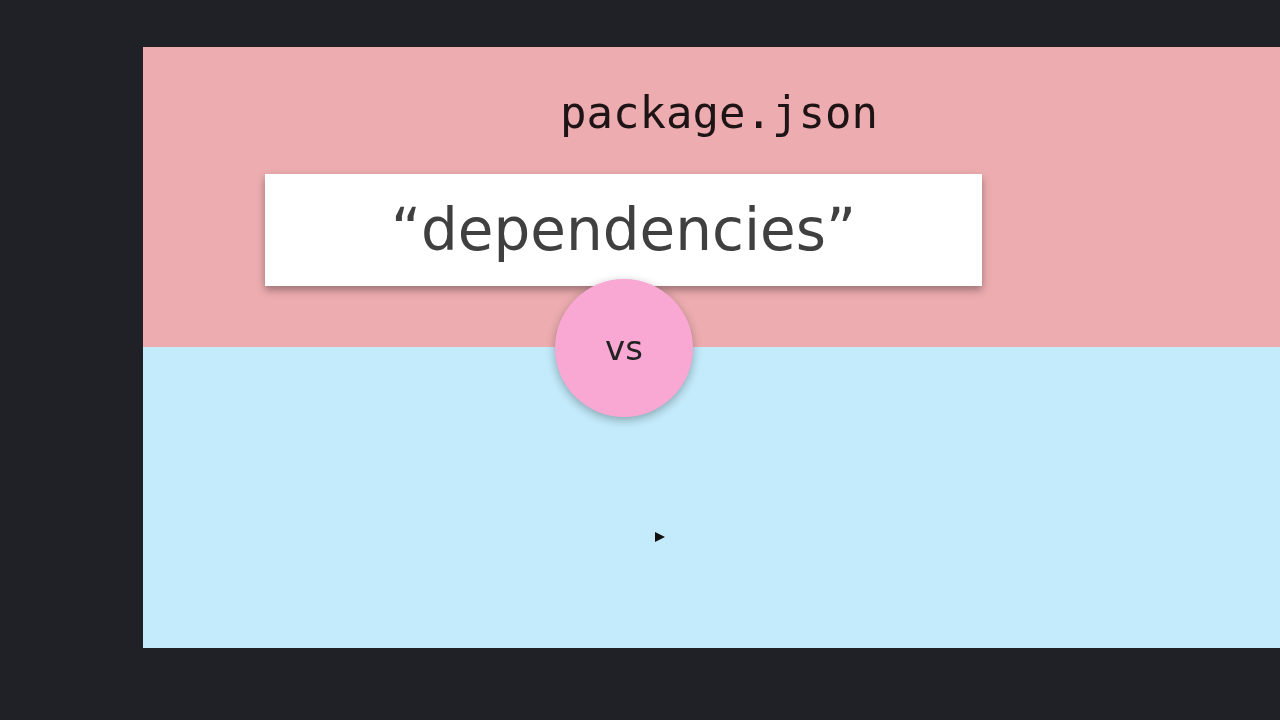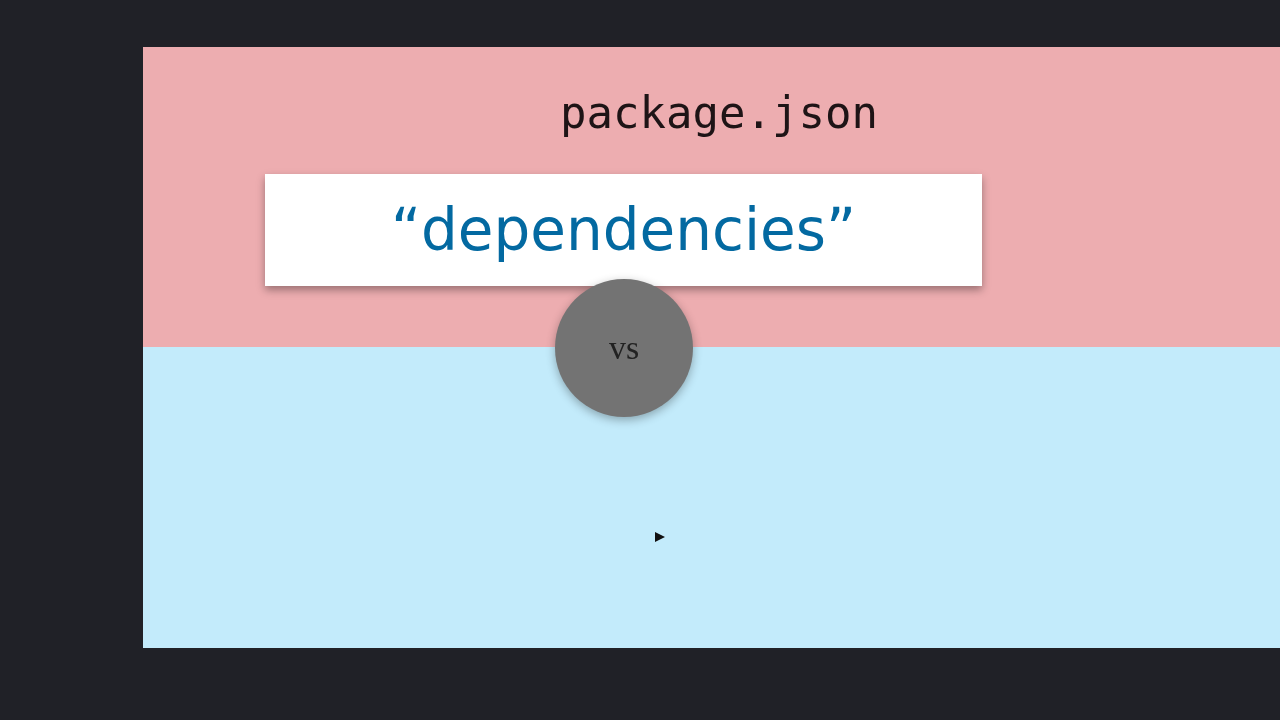--- a/index.html
+++ b/index.html
@@ -1,24 +1,24 @@
 <!DOCTYPE html>
 <html><head>
 <meta charset="utf-8">
 <style>
   html, body { margin:0; padding:0; }
   body { width:1280px; height:720px; background:#202127; position:relative; overflow:hidden; font-family:"DejaVu Sans", sans-serif; }
   .slide { position:absolute; left:143px; top:47px; width:1152px; height:601px; }
   .top { position:absolute; left:0; top:0; width:100%; height:300px; background:#edadb0; }
   .bottom { position:absolute; left:0; top:300px; width:100%; height:301px; background:#c3ebfb; }
   .title { position:absolute; left:0; top:40px; width:100%; text-align:center; font-family:"DejaVu Sans Mono", monospace; font-size:44px; color:#1e1416; letter-spacing:0px; }
-  .card { position:absolute; background:#fff; box-shadow:0 4px 8px rgba(0,0,0,0.35); display:flex; align-items:center; justify-content:center; font-family:"DejaVu Sans", sans-serif; font-size:58px; color:#0369a1; }
+  .card { position:absolute; background:#fff; box-shadow:0 4px 8px rgba(0,0,0,0.35); display:flex; align-items:center; justify-content:center; font-family:"DejaVu Sans", sans-serif; font-size:58px; color:#404040; }
   .card1 { left:122px; top:127px; width:717px; height:112px; }
   .card2 { left:122px; top:361px; width:717px; height:112px; }
-  .vs { position:absolute; left:412px; top:232px; width:138px; height:138px; border-radius:50%; background:#737373; box-shadow:0 3px 10px rgba(0,0,0,0.3); display:flex; align-items:center; justify-content:center; font-size:34px; color:#222;font-family:Liberation Serif, serif; }
+  .vs { position:absolute; left:412px; top:232px; width:138px; height:138px; border-radius:50%; background:#f9a8d4; box-shadow:0 3px 10px rgba(0,0,0,0.3); display:flex; align-items:center; justify-content:center; font-size:34px; color:#222; }
   .cursor { position:absolute; left:655px; top:532px; width:0; height:0; border-left:10px solid #111; border-top:5px solid transparent; border-bottom:5px solid transparent; }
 </style>
 </head>
 <body>
 
 <div class="slide">
   <div class="top"></div>
   <div class="bottom"></div>
   <div class="title">package.json</div>
   <div class="card card1">“dependencies”</div>

